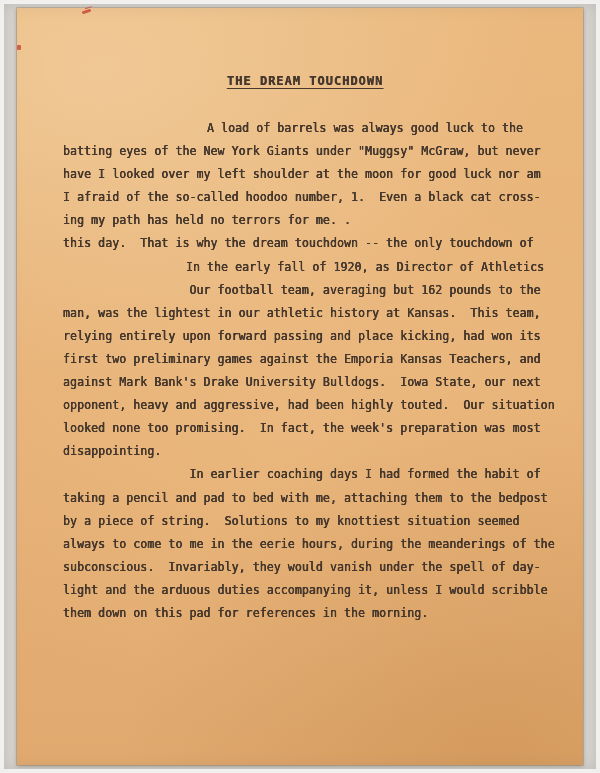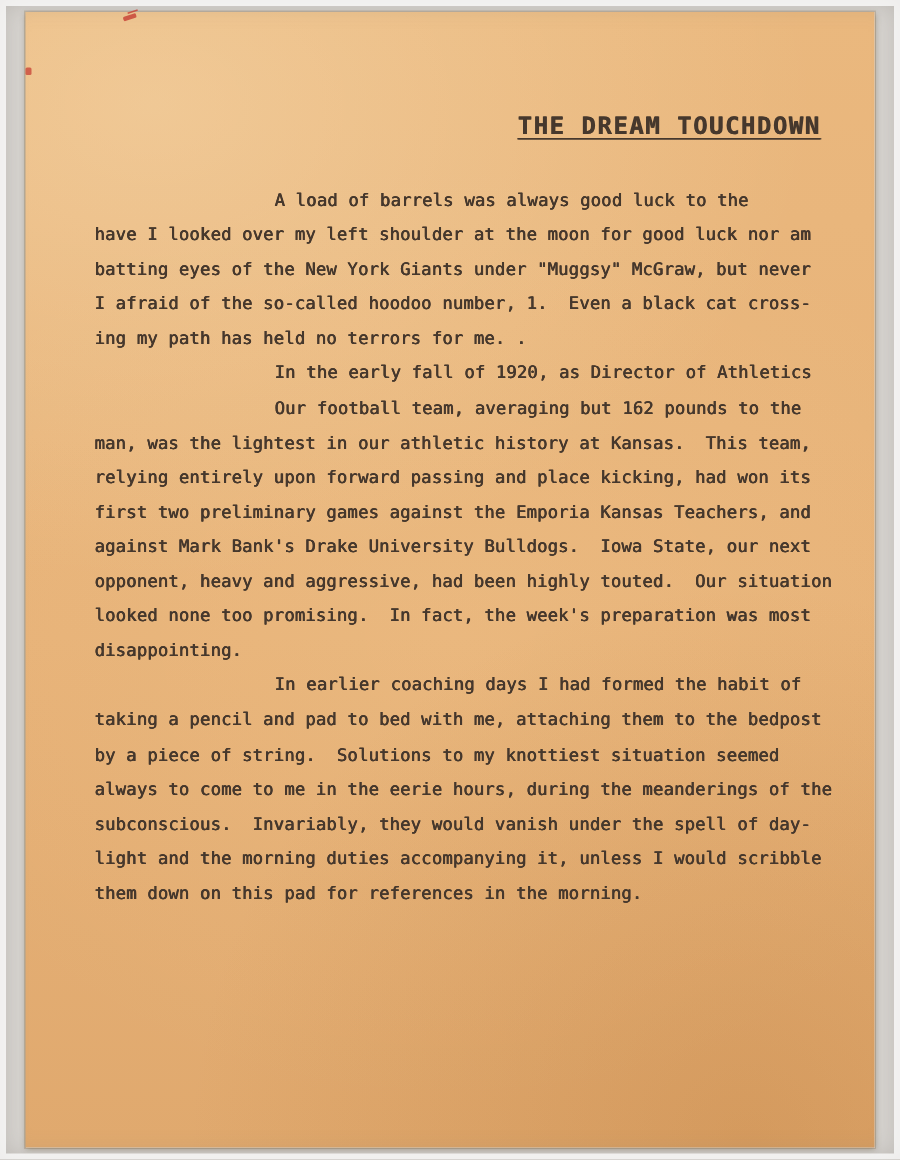--- a/index.html
+++ b/index.html
@@ -35,42 +35,43 @@
     box-shadow: 0 1px 4px rgba(90,70,40,0.45), 0 0 0 1px rgba(140,110,70,0.25);
   }
   .text-body {
     position: absolute;
     left: 46px;
     right: 36px;
     top: 66px;
     color: var(--ink, #46382d);
   }
   .doc-title {
-    text-align: right;
-    font-size: 16px;
+    text-align: center;
+    font-size: 12px;
     font-weight: bold;
     letter-spacing: 1px;
     color: var(--ink, #46382d);
     text-decoration: underline;
     text-underline-offset: 3px;
     text-shadow: 0.4px 0 0 currentColor;
     margin: 0 0 29px 0;
   }
   .para {
     margin: 0;
   }
   .line {
     font-size: 11.5px;
     line-height: 23.1px;
     white-space: pre;
     letter-spacing: 0.1px;
     text-shadow: 0.35px 0 0 currentColor, 0 0.3px 0 currentColor;
   }
   .line.first {
     padding-left: 120px;
+    text-align: center;
   }
   .red-mark {
     position: absolute;
     background: var(--mark, #c9473a);
     z-index: 6;
     border-radius: 1px;
   }
   .red-mark.top {
     left: 82px;
     top: 10px;
@@ -95,44 +96,45 @@
 
 <div class="red-mark top"></div>
 <div class="red-mark left"></div>
 
 <div class="paper">
   <div class="text-body">
     <div class="doc-title">THE DREAM TOUCHDOWN</div>
     <div id="paragraphs">
         <div class="para">
           <div class="line first">A load of barrels was always good luck to the</div>
+          <div class="line">batting eyes of the New York Giants under "Muggsy" McGraw, but never</div>
           <div class="line">have I looked over my left shoulder at the moon for good luck nor am</div>
-          <div class="line">batting eyes of the New York Giants under "Muggsy" McGraw, but never</div>
           <div class="line">I afraid of the so-called hoodoo number, 1.  Even a black cat cross-</div>
           <div class="line">ing my path has held no terrors for me. .</div>
         </div>
         <div class="para">
+          <div class="line">this day.  That is why the dream touchdown -- the only touchdown of</div>
         </div>
         <div class="para">
           <div class="line first">In the early fall of 1920, as Director of Athletics</div>
         </div>
         <div class="para">
           <div class="line first">Our football team, averaging but 162 pounds to the</div>
           <div class="line">man, was the lightest in our athletic history at Kansas.  This team,</div>
           <div class="line">relying entirely upon forward passing and place kicking, had won its</div>
           <div class="line">first two preliminary games against the Emporia Kansas Teachers, and</div>
           <div class="line">against Mark Bank's Drake University Bulldogs.  Iowa State, our next</div>
           <div class="line">opponent, heavy and aggressive, had been highly touted.  Our situation</div>
           <div class="line">looked none too promising.  In fact, the week's preparation was most</div>
           <div class="line">disappointing.</div>
         </div>
         <div class="para">
           <div class="line first">In earlier coaching days I had formed the habit of</div>
           <div class="line">taking a pencil and pad to bed with me, attaching them to the bedpost</div>
           <div class="line">by a piece of string.  Solutions to my knottiest situation seemed</div>
           <div class="line">always to come to me in the eerie hours, during the meanderings of the</div>
           <div class="line">subconscious.  Invariably, they would vanish under the spell of day-</div>
-          <div class="line">light and the morning duties accompanying it, unless I would scribble</div>
+          <div class="line">light and the arduous duties accompanying it, unless I would scribble</div>
           <div class="line">them down on this pad for references in the morning.</div>
         </div>
       </div>
   </div>
 </div>
 
 </body></html>

